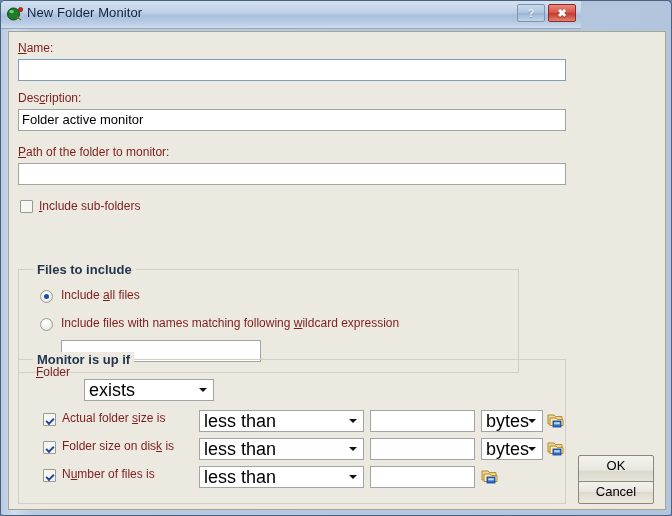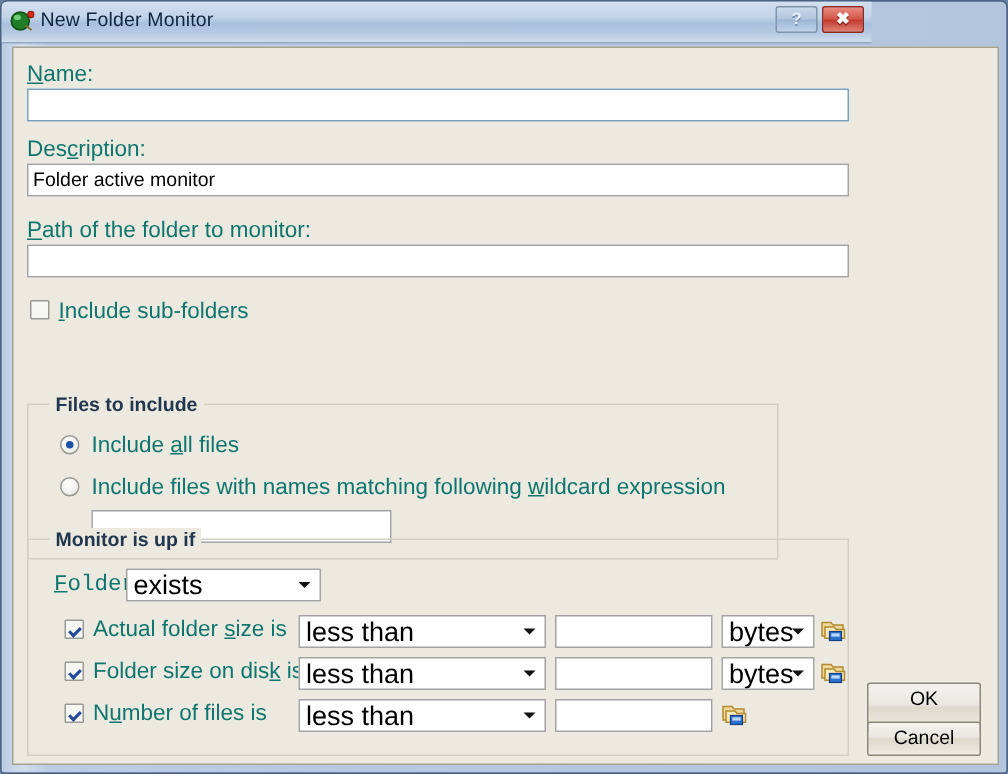--- a/index.html
+++ b/index.html
@@ -67,21 +67,21 @@
     position: absolute;
     left: 7px; top: 30px;
     width: 658px; height: 479px;
     background: #ebe9e0;
     border: 1px solid #a6a391;
     box-sizing: border-box;
   }
 
   .lbl {
     position: absolute;
-    font-size: 15px; color: #0f766e;
+    font-size: 12px; color: #7f1d1d;
     white-space: nowrap;
   }
   .lbl u { text-decoration: underline; }
 
   .txt {
     position: absolute;
     box-sizing: border-box;
     background: #fff;
     border: 1px solid #a3a3a3;
     font-size: 13px; color: #000;
@@ -226,21 +226,21 @@
 
       <div class="rb" style="left:21px; top:48px;"></div>
       <div class="lbl" style="left:42px; top:46px;"><span>Include files with names matching following </span><u>w</u><span>ildcard expression</span></div>
 
       <div class="txt" style="left:42px; top:70px; width:200px; height:22px;"></div>
     </div>
 
     <div class="group" style="left:9px; top:327px; width:548px; height:145px;">
       <span class="group-title">Monitor is up if</span>
 
-      <div class="lbl" style="left:17px; top:21px;font-family:Liberation Mono, monospace;"><u>F</u><span>older</span></div>
+      <div class="lbl" style="left:17px; top:5px;"><u>F</u><span>older</span></div>
       <div class="combo" style="left:65px; top:19px; width:130px; height:22px;">
         <span>exists</span>
         <span class="arrow"></span>
       </div>
 
       <div class="cb checked" style="left:24px; top:53px;"></div>
       <div class="lbl" style="left:43px; top:51px;"><span>Actual folder </span><u>s</u><span>ize is</span></div>
       <div class="combo" style="left:180px; top:50px; width:165px; height:22px;">
         <span>less than</span>
         <span class="arrow"></span>

